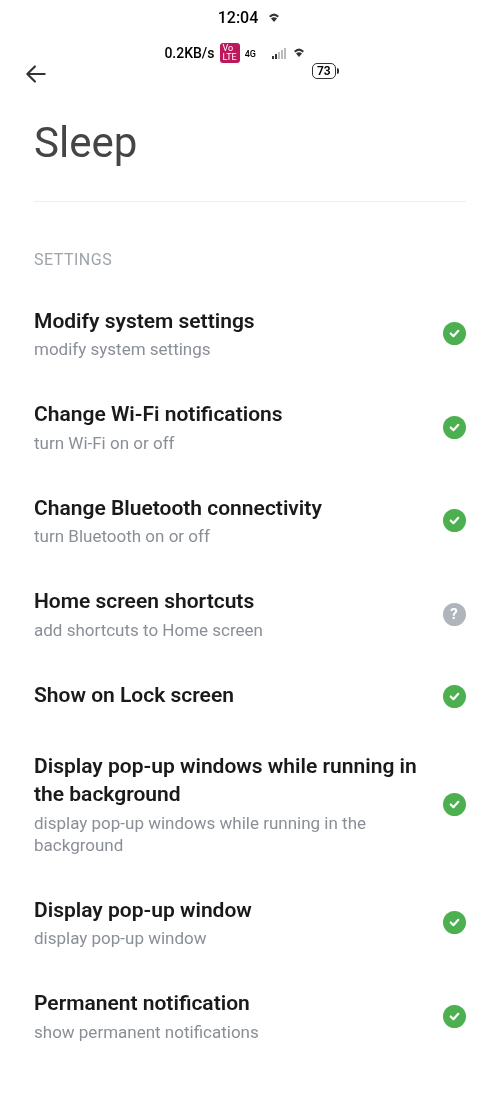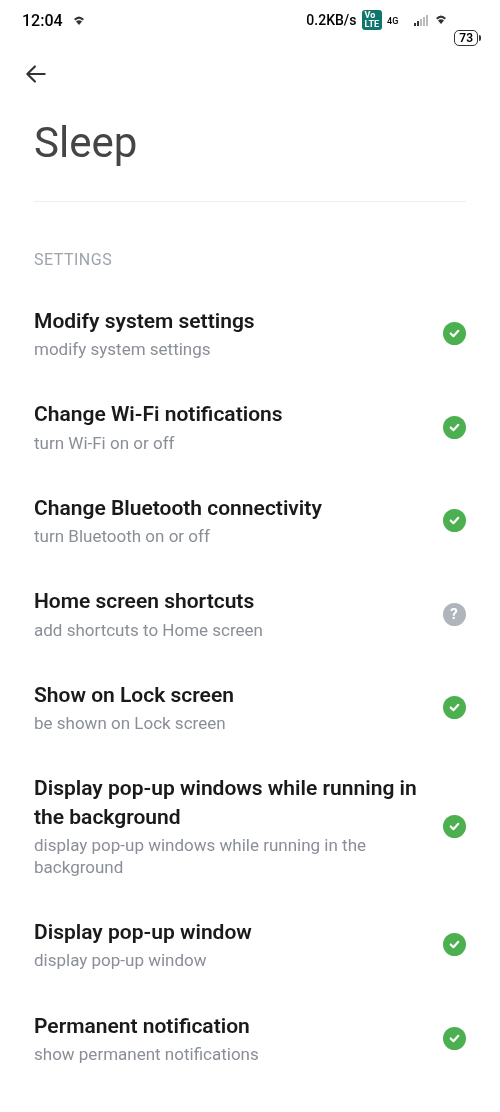--- a/index.html
+++ b/index.html
@@ -16,42 +16,43 @@
       overflow: hidden;
     }
     .status-bar {
       display: flex;
       justify-content: space-between;
       align-items: center;
       padding: 8px 22px;
       height: 40px;
       font-size: 16px;
       font-weight: 500;
+      flex-direction: column;
     }
     .status-left {
       display: flex;
       align-items: center;
       gap: 8px;
     }
     .status-right {
       display: flex;
       align-items: center;
       gap: 5px;
       font-size: 14px;
     }
     .wifi-small-icon {
       display: inline-block;
     }
     .volte-badge {
-      background: #0f766e;
+      background: #be185d;
       color: #fff;
       font-size: 9px;
       padding: 1px 3px;
       border-radius: 3px;
-      font-weight: bold;
+      font-weight: normal;
       line-height: 1;
     }
     .signal-text {
       font-size: 9px;
       line-height: 1;
     }
     .battery-badge {
       border: 1.5px solid #333;
       border-radius: 5px;
       padding: 0px 4px;
@@ -254,21 +255,20 @@
         <div class="setting-title">Home screen shortcuts</div>
         <div class="setting-desc">add shortcuts to Home screen</div>
       </div>
       <div class="status-icon">
         <div class="question-circle">?</div>
       </div>
     </div>
     <div class="setting-item">
       <div class="setting-text">
         <div class="setting-title">Show on Lock screen</div>
-        <div class="setting-desc">be shown on Lock screen</div>
       </div>
       <div class="status-icon">
         <div class="check-circle">
           <svg width="13" height="13" viewBox="0 0 12 12">
             <path d="M2.5 6 L5 8.5 L9.5 3.5" stroke="#fff" stroke-width="2" fill="none" stroke-linecap="round" stroke-linejoin="round"></path>
           </svg>
         </div>
       </div>
     </div>
     <div class="setting-item">

